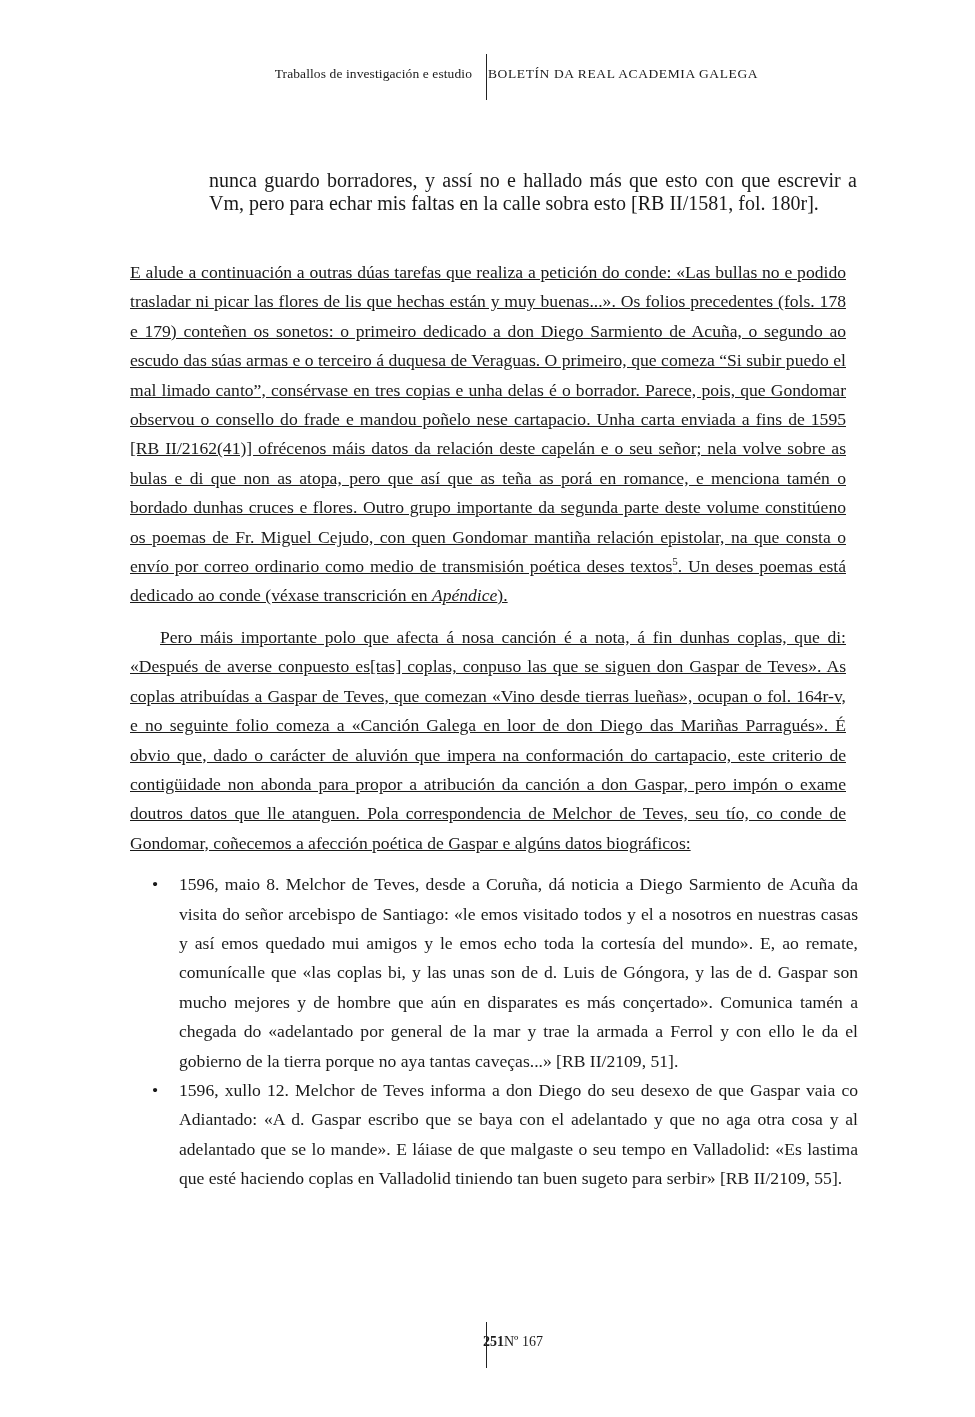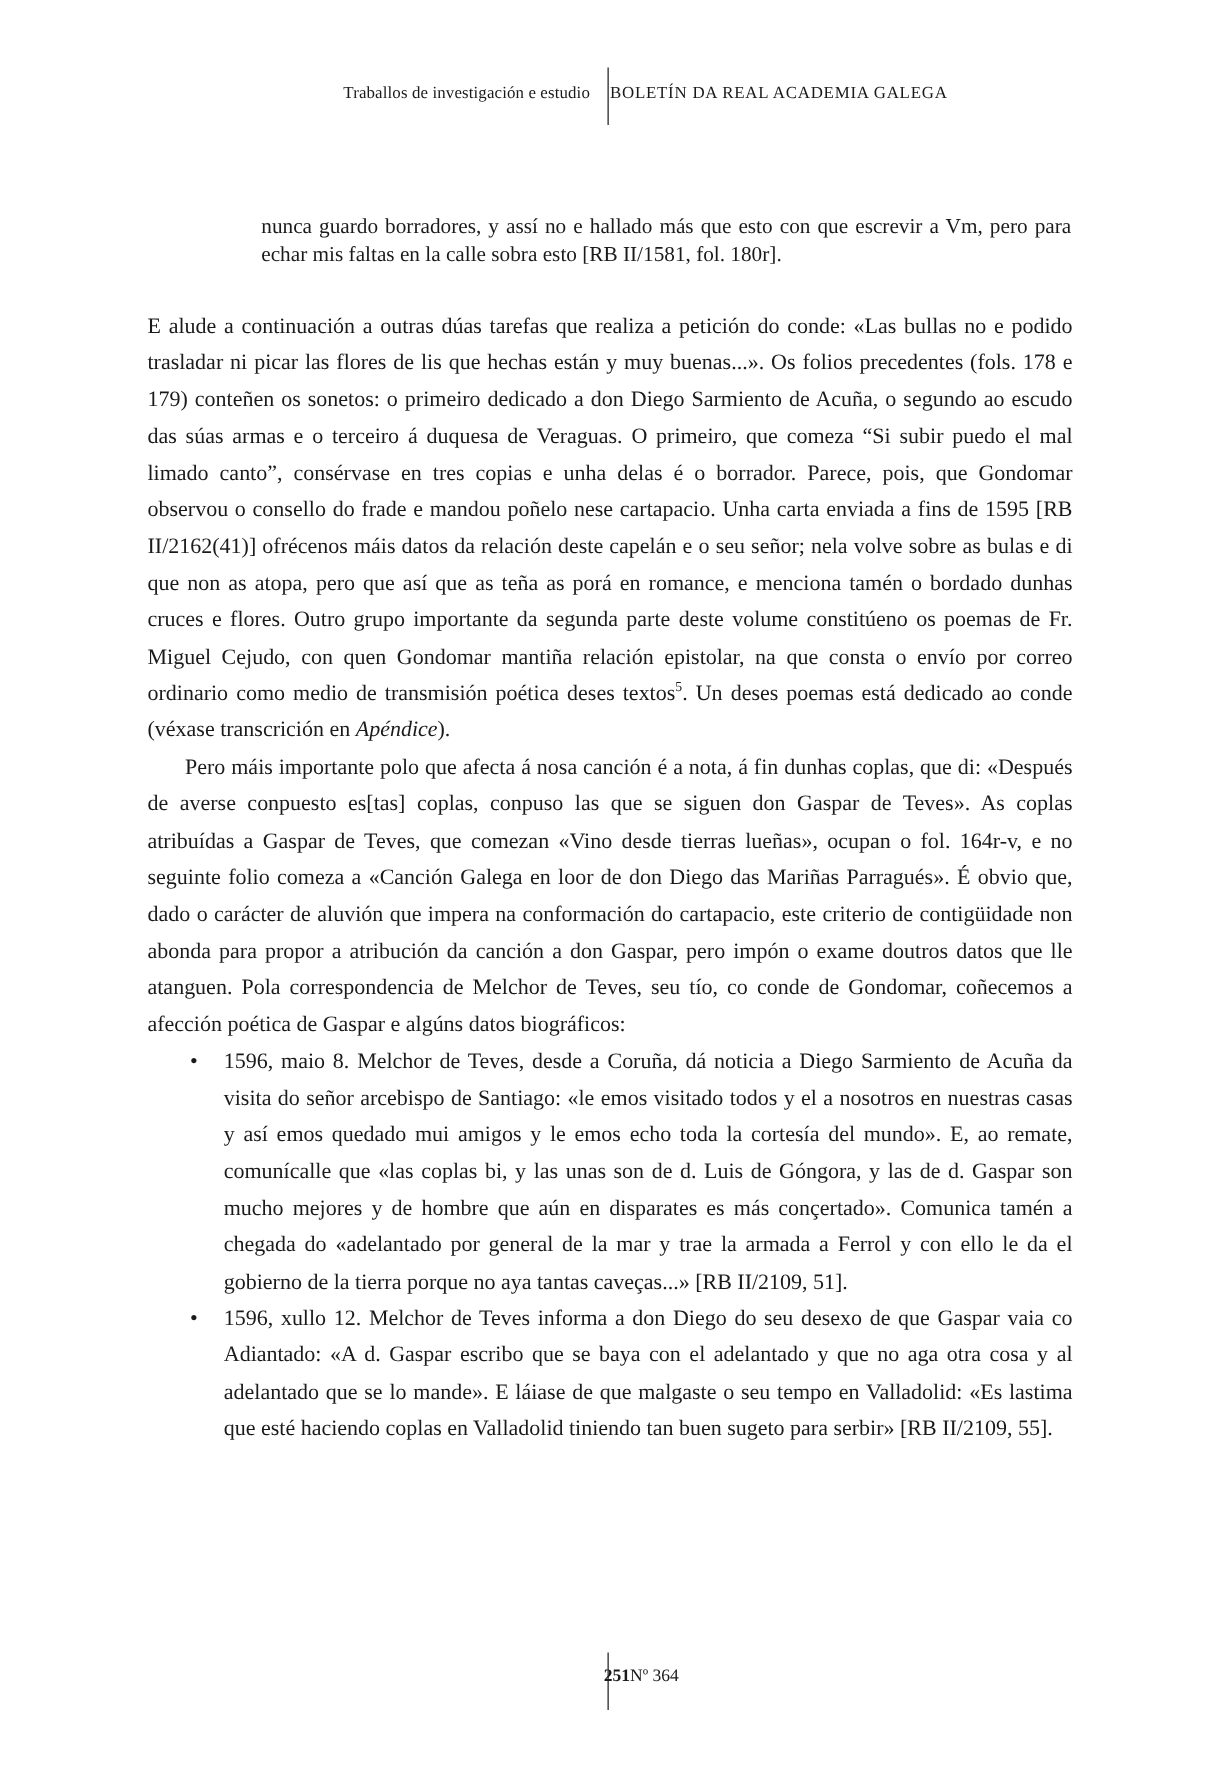--- a/index.html
+++ b/index.html
@@ -2,23 +2,23 @@
 <html><head>
 <meta charset="utf-8">
 <style>
   html, body { margin: 0; padding: 0; background: #ffffff; }
   body { width: 975px; height: 1417px; position: relative; overflow: hidden;
          font-family: "Liberation Serif", "DejaVu Serif", serif; color: #1a1a1a; }
   .header { position: absolute; top: 54px; left: 0; width: 975px; height: 46px; text-align: center; }
   .header .left { position: absolute; right: 503px; top: 12px; font-size: 13.5px; letter-spacing: 0.1px; white-space: nowrap; }
   .header .divider { position: absolute; left: 486px; top: 0; width: 1px; height: 46px; background: #222; }
   .header .right { position: absolute; left: 488px; top: 12px; font-size: 13.5px; letter-spacing: 0.6px; white-space: nowrap; }
-  .quote { position: absolute; left: 209px; top: 169px; width: 648px; font-size: 17px; line-height: 23px; text-align: justify; }
+  .quote { position: absolute; left: 209px; top: 169px; width: 648px; font-size: 20px; line-height: 23px; text-align: justify; }
   .body { position: absolute; left: 118px; top: 246px; width: 740px; font-size: 17.6px; line-height: 29.4px; }
-  .body p { margin: 0; text-align: justify; }
+  .body p { margin: 12px; text-align: justify; text-decoration: underline; }
   .body p.indent { text-indent: 30px; }
   .body sup { font-size: 11px; line-height: 0; vertical-align: super; }
   ul.bullets { list-style: none; margin: 0; padding: 0; }
   ul.bullets li { position: relative; padding-left: 61px; text-align: justify; }
   ul.bullets li .bullet { position: absolute; left: 34px; top: 0; }
   .footer { position: absolute; top: 1322px; left: 0; width: 975px; height: 46px; padding-left: 32px; }
   .footer .pagenum { position: absolute; right: 503px; top: 12px; font-size: 14px; font-weight: bold; }
   .footer .divider { position: absolute; left: 486px; top: 0; width: 1px; height: 46px; background: #222; }
   .footer .issue { position: absolute; left: 504px; top: 12px; font-size: 14px; }
 </style>
@@ -38,14 +38,14 @@
   <p class="indent">Pero máis importante polo que afecta á nosa canción é a nota, á fin dunhas coplas, que di: «Después de averse conpuesto es[tas] coplas, conpuso las que se siguen don Gaspar de Teves». As coplas atribuídas a Gaspar de Teves, que comezan «Vino desde tierras lueñas», ocupan o fol. 164r-v, e no seguinte folio comeza a «Canción Galega en loor de don Diego das Mariñas Parragués». É obvio que, dado o carácter de aluvión que impera na conformación do cartapacio, este criterio de contigüidade non abonda para propor a atribución da canción a don Gaspar, pero impón o exame doutros datos que lle atanguen. Pola correspondencia de Melchor de Teves, seu tío, co conde de Gondomar, coñecemos a afección poética de Gaspar e algúns datos biográficos:</p>
   <ul class="bullets">
     <li><span class="bullet">•</span><span>1596, maio 8. Melchor de Teves, desde a Coruña, dá noticia a Diego Sarmiento de Acuña da visita do señor arcebispo de Santiago: «le emos visitado todos y el a nosotros en nuestras casas y así emos quedado mui amigos y le emos echo toda la cortesía del mundo». E, ao remate, comunícalle que «las coplas bi, y las unas son de d. Luis de Góngora, y las de d. Gaspar son mucho mejores y de hombre que aún en disparates es más conçertado». Comunica tamén a chegada do «adelantado por general de la mar y trae la armada a Ferrol y con ello le da el gobierno de la tierra porque no aya tantas caveças...» [RB II/2109, 51].</span></li>
     <li><span class="bullet">•</span><span>1596, xullo 12. Melchor de Teves informa a don Diego do seu desexo de que Gaspar vaia co Adiantado: «A d. Gaspar escribo que se baya con el adelantado y que no aga otra cosa y al adelantado que se lo mande». E láiase de que malgaste o seu tempo en Valladolid: «Es lastima que esté haciendo coplas en Valladolid tiniendo tan buen sugeto para serbir» [RB II/2109, 55].</span></li>
   </ul>
 </div>
 
 <div class="footer">
   <span class="pagenum">251</span>
   <span class="divider"></span>
-  <span class="issue">Nº 364</span>
+  <span class="issue">Nº 167</span>
 </div>
 
 </body></html>

